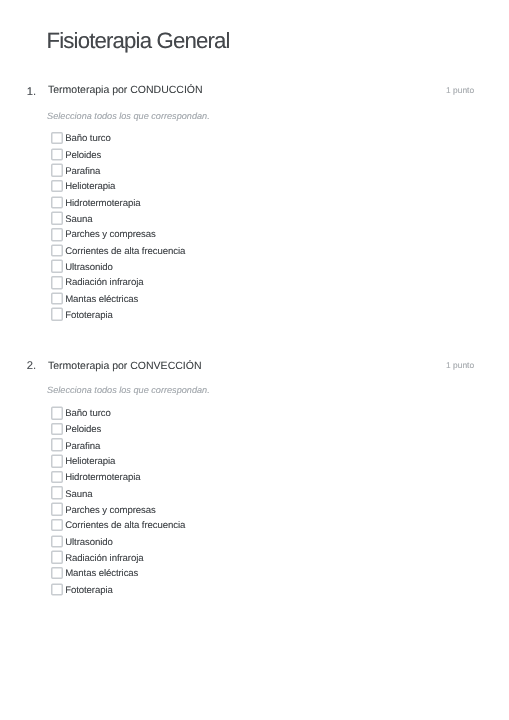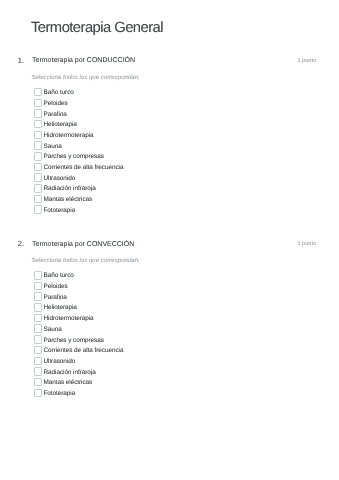--- a/index.html
+++ b/index.html
@@ -63,21 +63,21 @@
     position:absolute; left:9.55px; top:2.35px;
     font-size:6.4px; line-height:6.4px; color:#3f4347; white-space:nowrap;
     letter-spacing:-0.06px; text-shadow:0 0 0.04px rgba(63,67,71,0.35);
   }
 </style>
 </head>
 <body>
 
 <div class="page">
 
-  <div class="form-title">Termoterapia General</div>
+  <div class="form-title">Fisioterapia General</div>
 
   <div id="questions">
       <div class="question" data-index="0">
         <div class="q-num">1.</div>
         <div class="q-title">Termoterapia por CONDUCCIÓN</div>
         <div class="q-points">1 punto</div>
         <div class="q-sub">Selecciona todos los que correspondan.</div>
         <div class="options">
           <div class="opt" style="top:0px">
             <span class="cb"></span>

